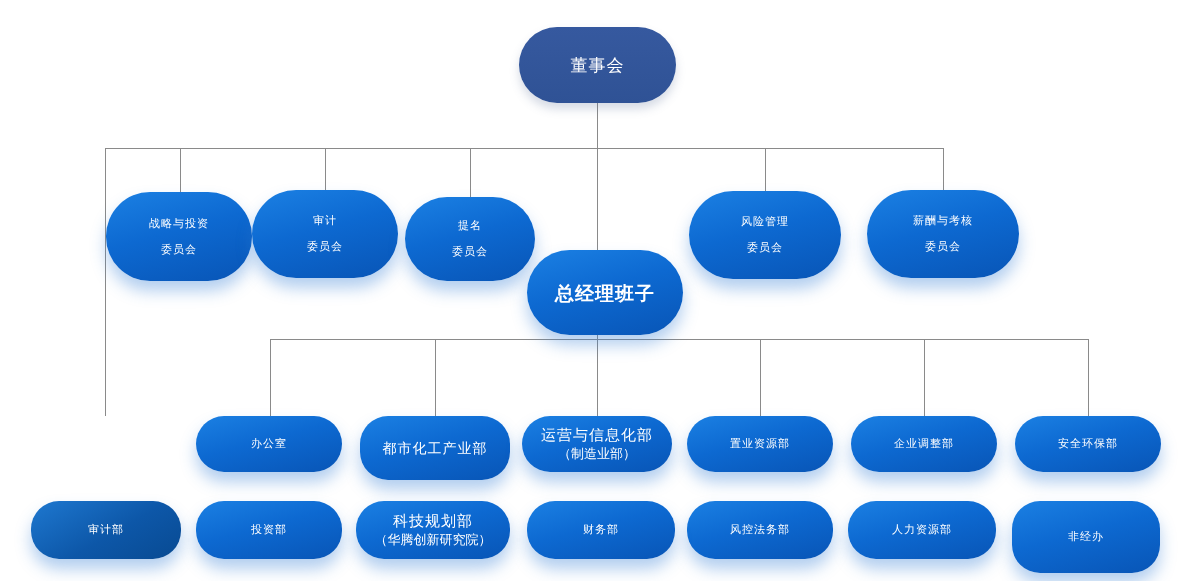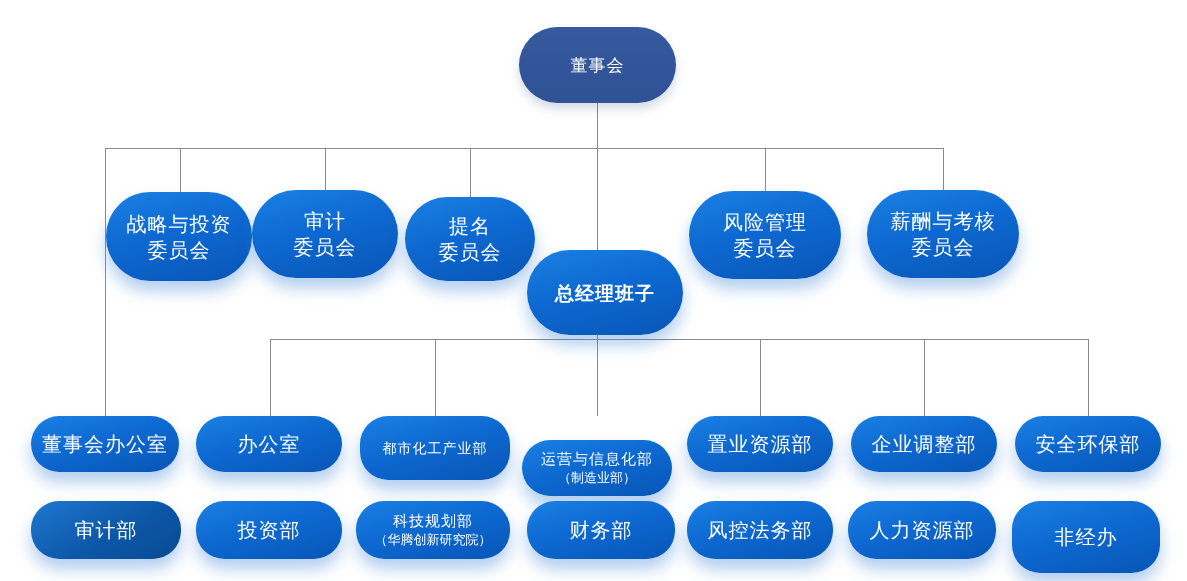--- a/index.html
+++ b/index.html
@@ -13,21 +13,21 @@
   
   .line{position:absolute;background:#8a8a8a;}
   .line.h{height:1px;}
   .line.v{width:1px;}
   
   .node{
     position:absolute;
     display:flex;flex-direction:column;
     align-items:center;justify-content:center;
     color:#ffffff;text-align:center;
-    font-size:20px;line-height:26px;
+    font-size:11px;line-height:26px;
     letter-spacing:1px;
   }
   .node .sub{font-size:13px;line-height:18px;letter-spacing:0;}
   .board{
     background:linear-gradient(180deg,#36599f 0%,#2f5295 100%);
     border-radius:38px;
     font-size:17px;
     box-shadow:0 6px 10px rgba(90,110,150,0.25);
     align-items:center;
   }
@@ -92,30 +92,27 @@
   </div>
   <div class="node blue committee" style="left:867px;top:190px;width:152px;height:88px">
     <span>薪酬与考核</span>
     <span>委员会</span>
   </div>
 
   <div class="node blue gm" style="left:527px;top:250px;width:156px;height:85px">
     <span>总经理班子</span>
   </div>
 
-  <div class="node blue dept" style="left:31px;top:416px;width:148px;height:56px">
-    <span>董事会办公室</span>
-  </div>
   <div class="node blue dept" style="left:196px;top:416px;width:146px;height:56px">
     <span>办公室</span>
   </div>
   <div class="node blue dept" style="left:360px;top:416px;width:150px;height:64px;font-size:14px">
     <span>都市化工产业部</span>
   </div>
-  <div class="node blue dept" style="left:522px;top:440px;width:150px;height:56px;font-size:15px;line-height:20px">
+  <div class="node blue dept" style="left:522px;top:416px;width:150px;height:56px;font-size:15px;line-height:20px">
     <span>运营与信息化部</span>
     <span class="sub">（制造业部）</span>
   </div>
   <div class="node blue dept" style="left:687px;top:416px;width:146px;height:56px">
     <span>置业资源部</span>
   </div>
   <div class="node blue dept" style="left:851px;top:416px;width:146px;height:56px">
     <span>企业调整部</span>
   </div>
   <div class="node blue dept" style="left:1015px;top:416px;width:146px;height:56px">

